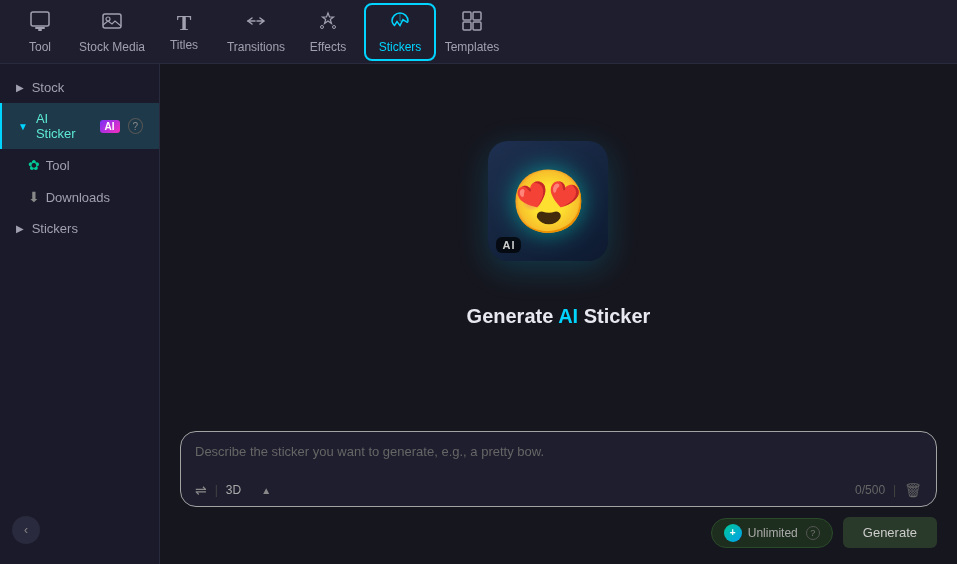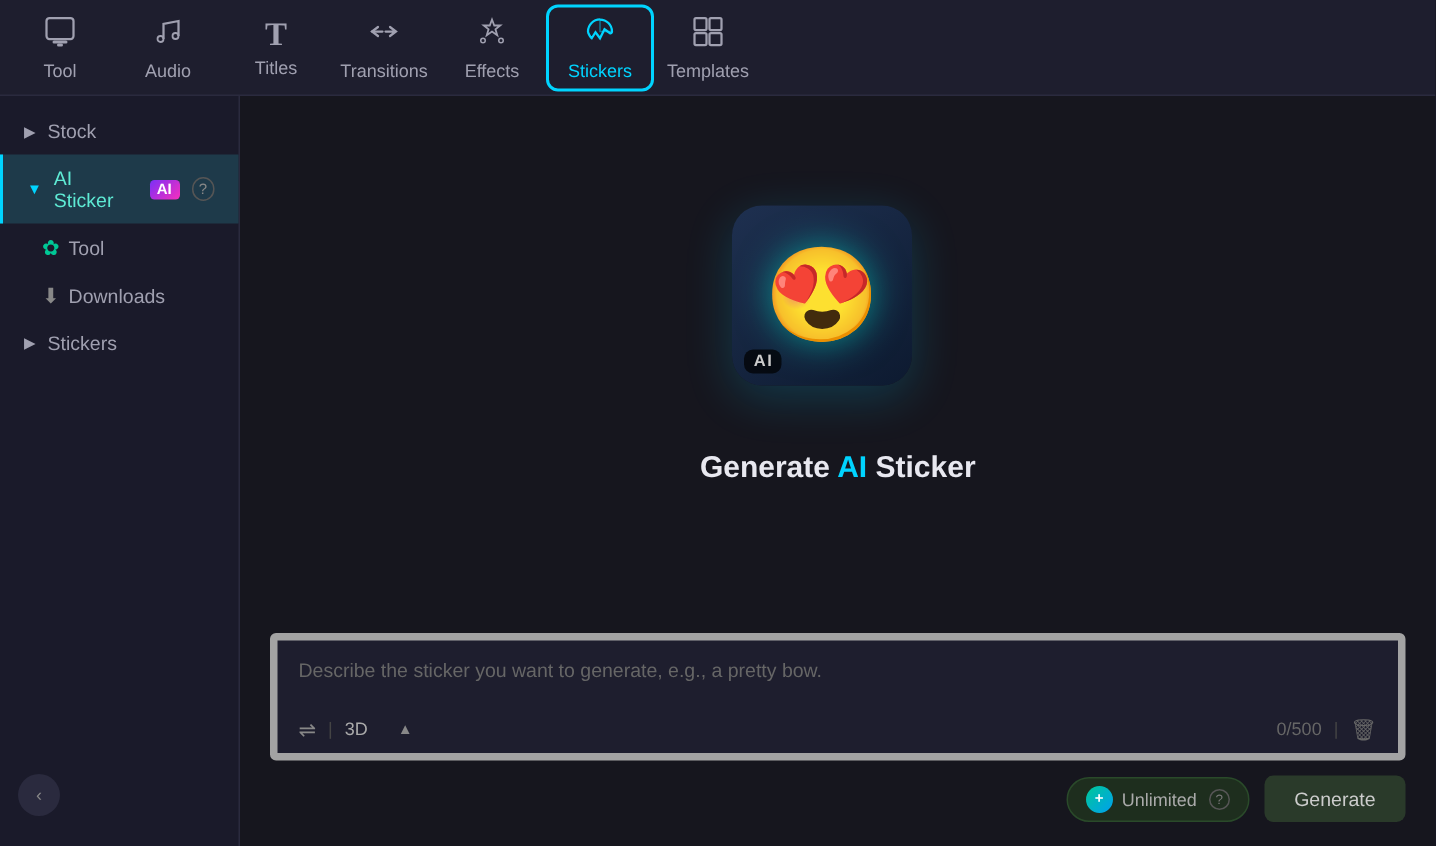--- a/index.html
+++ b/index.html
@@ -211,22 +211,22 @@
     }
 
     
     .input-area {
       width: 100%;
       padding: 12px 20px 16px 20px;
       background: #16161e;
     }
     .input-box {
       background: #1e1e2e;
-      border: 5px solid #a3a3a3;
-      border-radius: 4px;
+      border: 1px solid #a3a3a3;
+      border-radius: 16px;
       padding: 12px 14px 8px 14px;
       position: relative;
     }
     .input-box textarea {
       width: 100%;
       background: transparent;
       border: none;
       outline: none;
       color: #999;
       font-size: 13px;
@@ -330,26 +330,26 @@
         <rect x="2" y="2" width="18" height="14" rx="2" stroke="#a0a0b0" stroke-width="1.5" fill="none"></rect>
         <rect x="6" y="17" width="10" height="2" rx="1" fill="#a0a0b0"></rect>
         <rect x="9" y="19" width="4" height="2" rx="1" fill="#a0a0b0"></rect>
       </svg>
     </span>
     <span>Tool</span>
   </div>
   <div class="nav-item">
     <span class="nav-icon">
       <svg width="22" height="22" viewBox="0 0 22 22" fill="none">
-        <path d="M8 16V6l10-2v10" stroke="#a0a0b0" stroke-width="1.5" fill="none"></path>
-        <circle cx="6" cy="16" r="2" stroke="#a0a0b0" stroke-width="1.2" fill="none"></circle>
-        <circle cx="16" cy="14" r="2" stroke="#a0a0b0" stroke-width="1.2" fill="none"></circle>
-      </svg>
-    </span>
-    <span>Audio</span>
+        <rect x="2" y="4" width="18" height="14" rx="2" stroke="#a0a0b0" stroke-width="1.5" fill="none"></rect>
+        <circle cx="7" cy="9" r="2" stroke="#a0a0b0" stroke-width="1.2" fill="none"></circle>
+        <path d="M2 15l5-4 4 3 3-3 6 5" stroke="#a0a0b0" stroke-width="1.2" fill="none"></path>
+      </svg>
+    </span>
+    <span>Stock Media</span>
   </div>
   <div class="nav-item">
     <span class="nav-icon" style="font-size:22px; color:#a0a0b0; font-weight:bold; font-family:serif;">T</span>
     <span>Titles</span>
   </div>
   <div class="nav-item">
     <span class="nav-icon">
       <svg width="22" height="22" viewBox="0 0 22 22" fill="none">
         <path d="M3 11h7M12 11h7M15 8l4 3-4 3" stroke="#a0a0b0" stroke-width="1.5" fill="none" stroke-linecap="round"></path>
         <path d="M7 8l-4 3 4 3" stroke="#a0a0b0" stroke-width="1.5" fill="none" stroke-linecap="round"></path>

